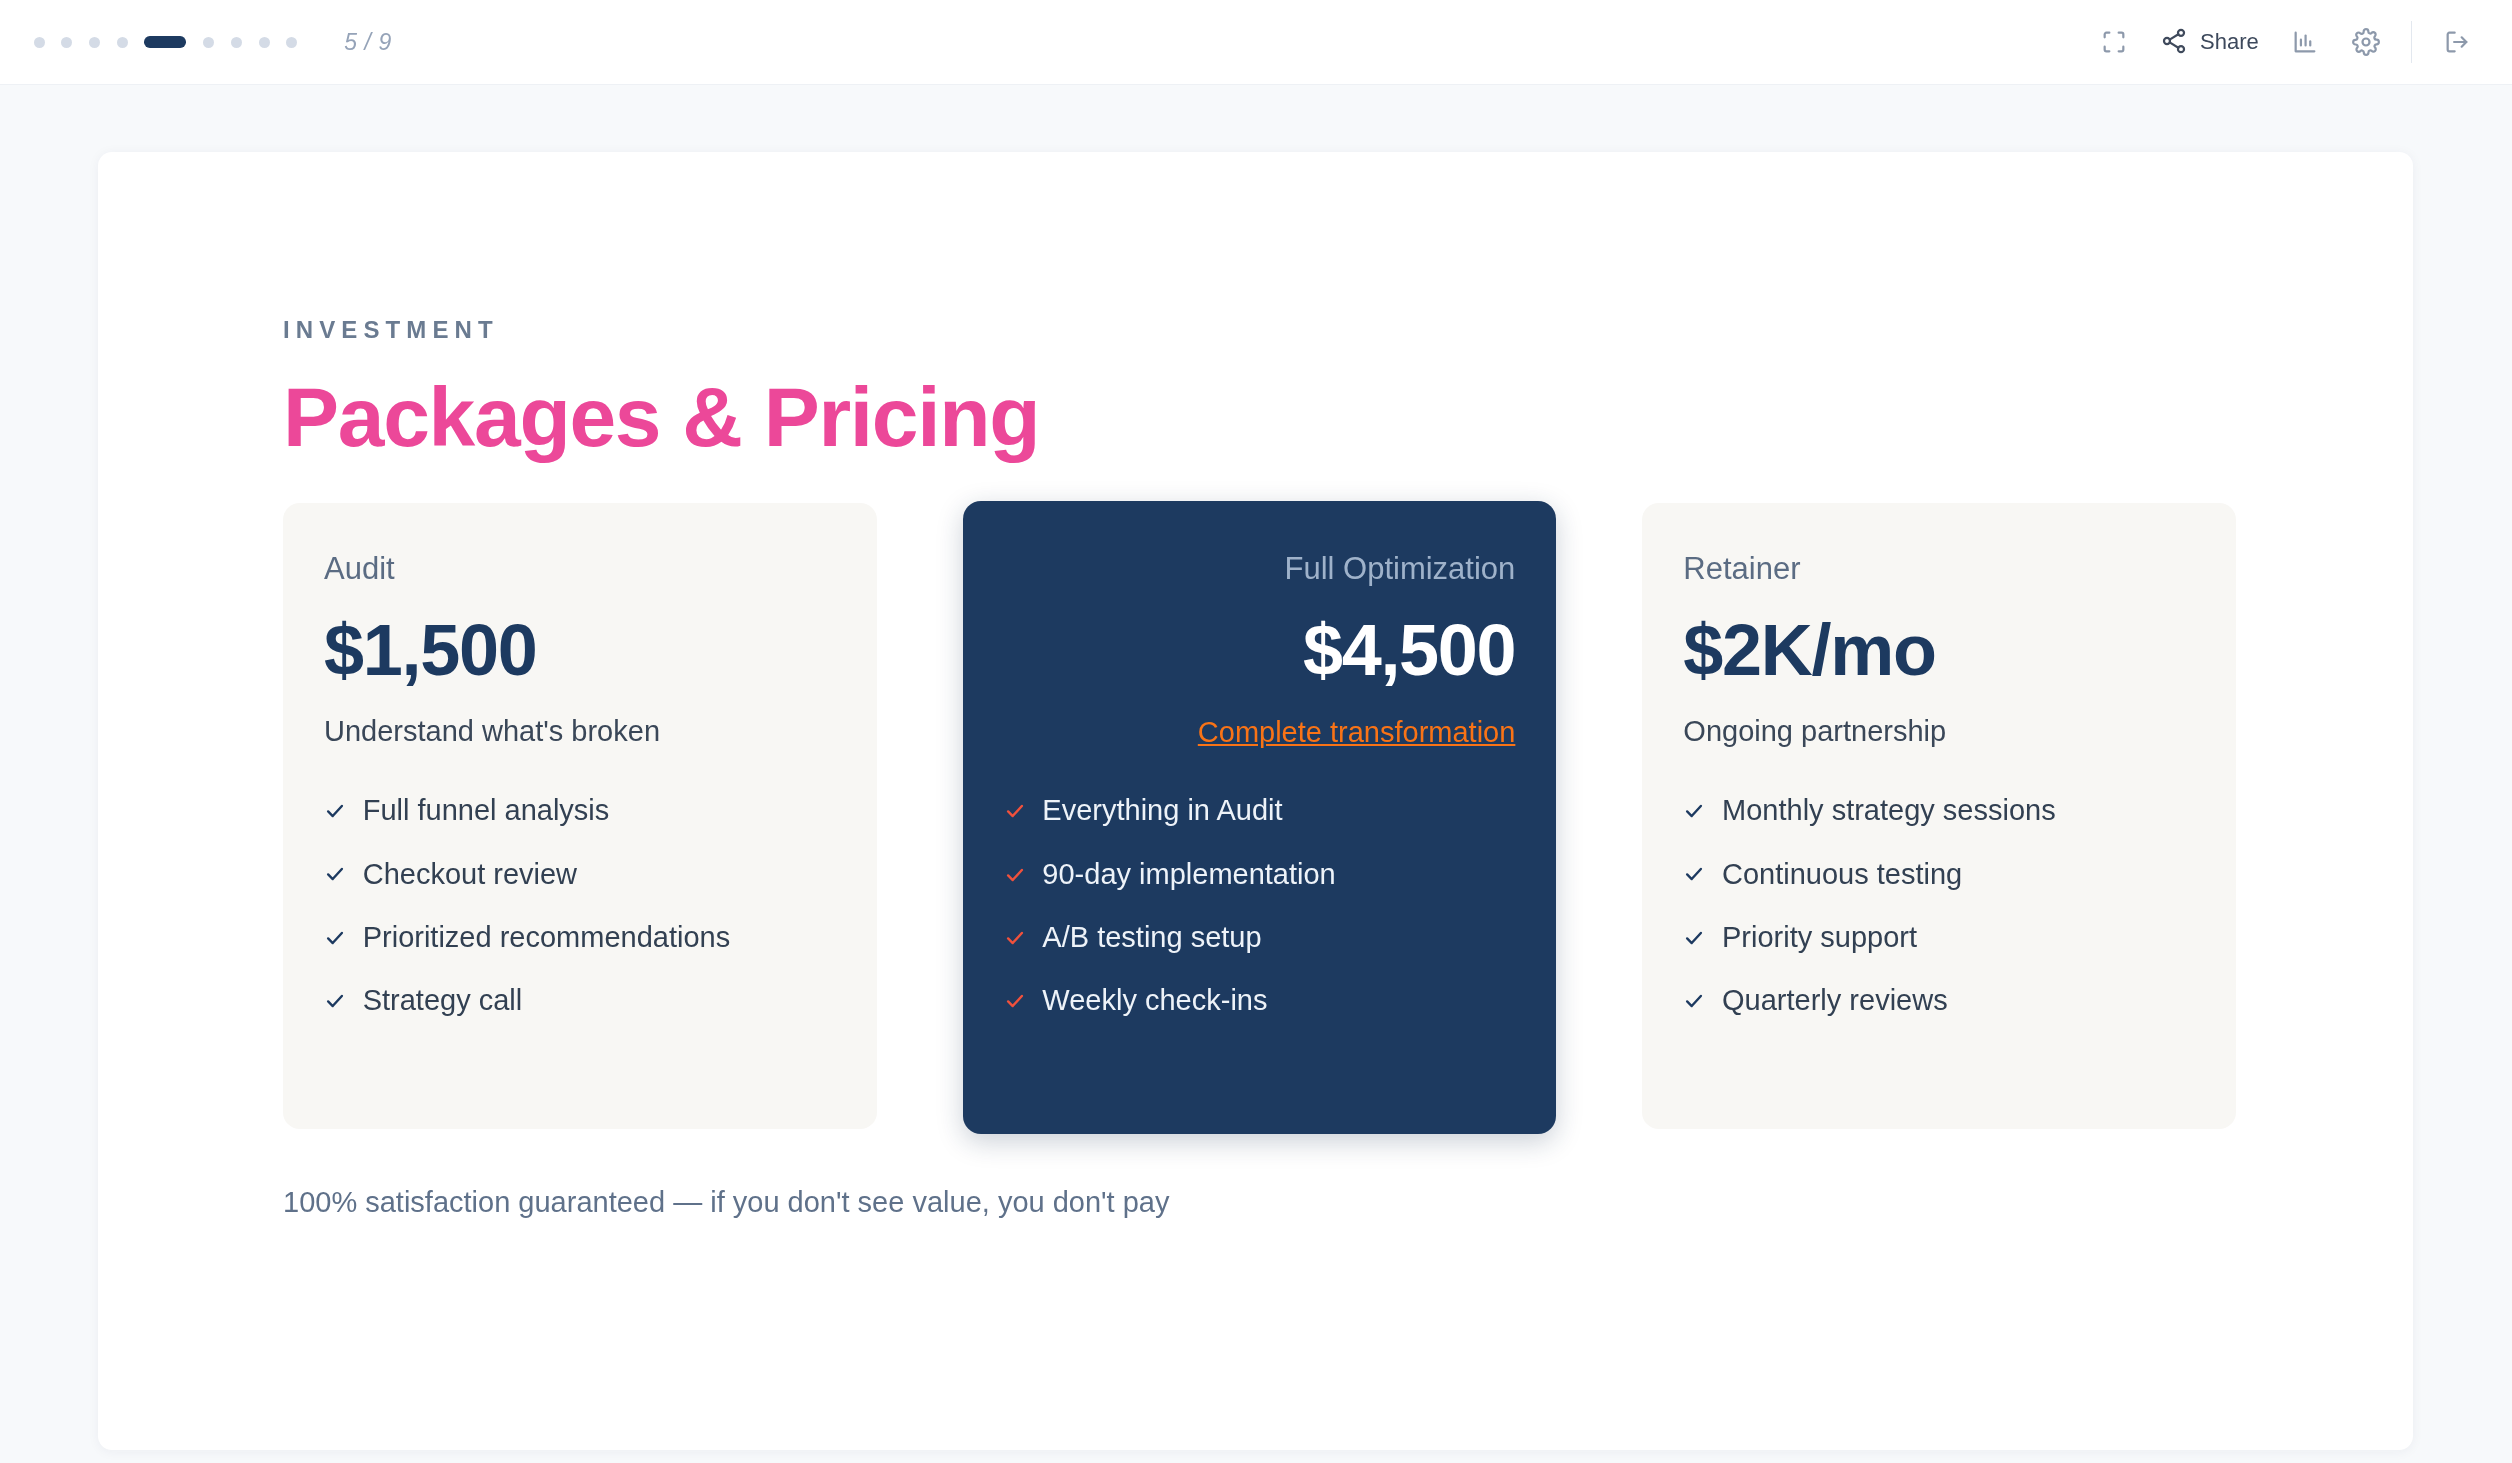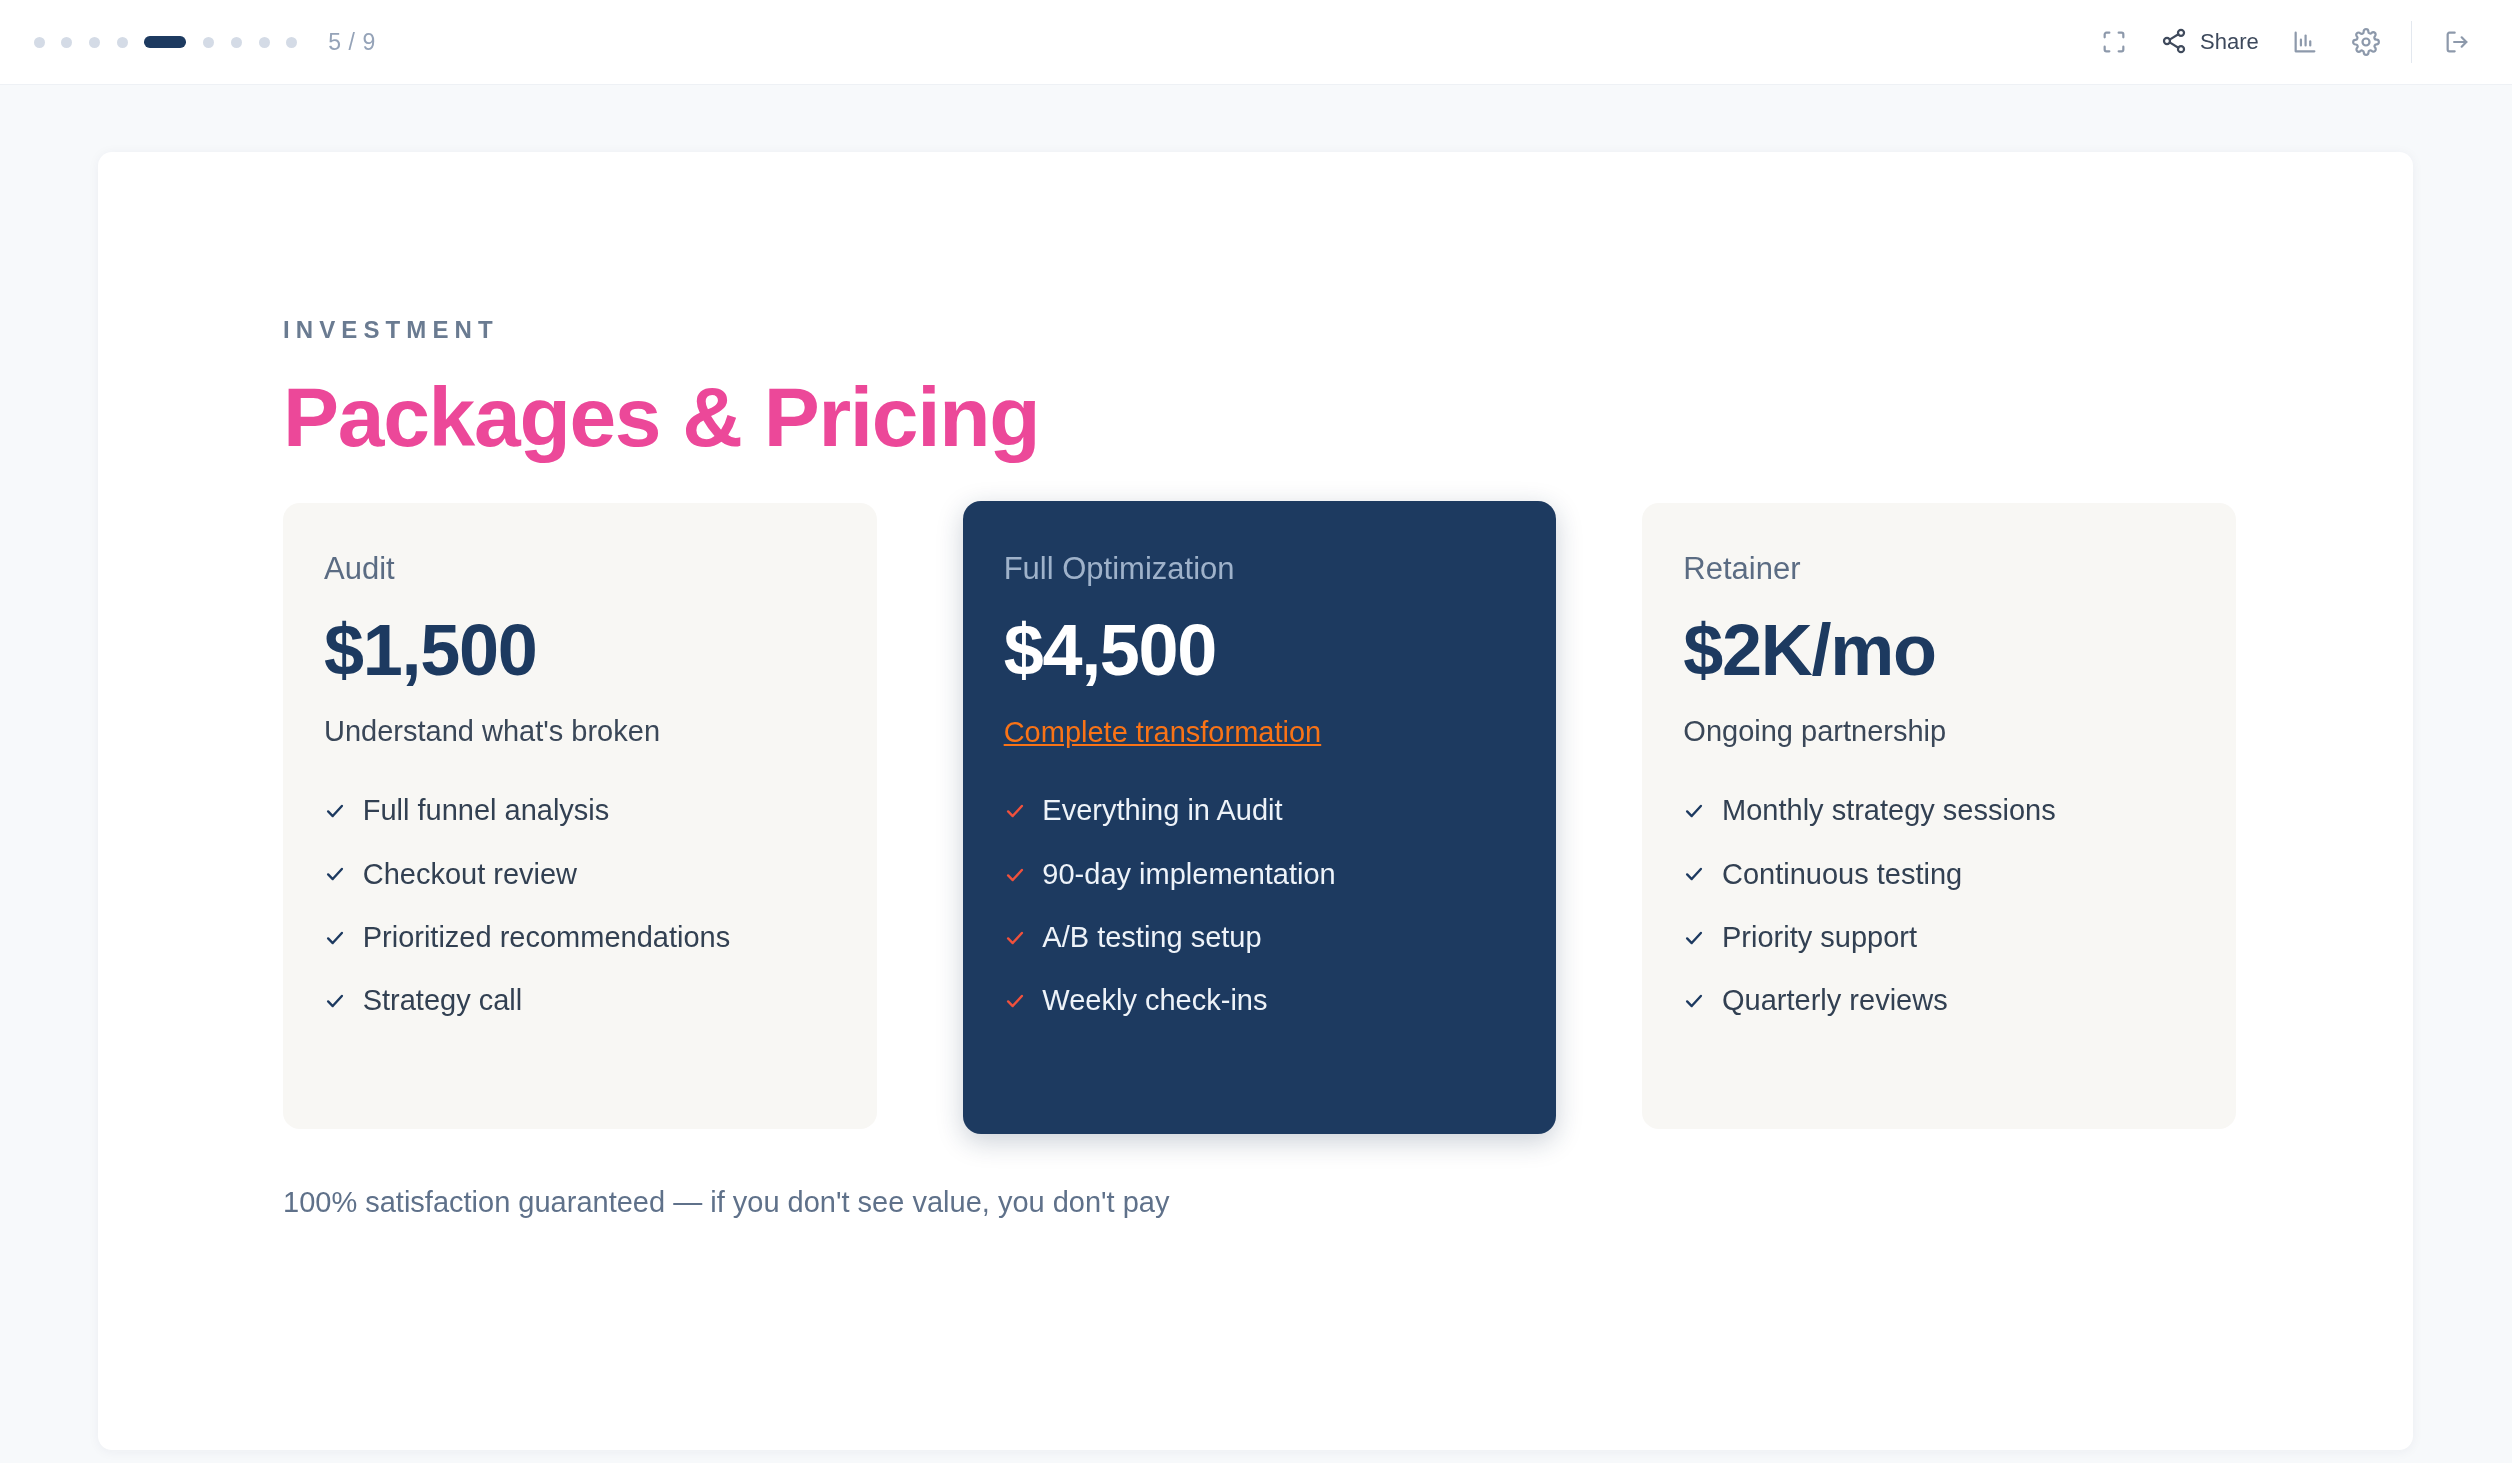--- a/index.html
+++ b/index.html
@@ -18,21 +18,21 @@
     top: 0; left: 0;
     width: 2512px;
     height: 85px;
     background: #ffffff;
     border-bottom: 1.3px solid #eef1f5;
     display: flex;
     align-items: center;
     justify-content: space-between;
     padding: 0 24.4px 0 26px;
   }
-  .nav-left { display: flex; align-items: center; gap: 0; }
+  .nav-left { display: flex; align-items: center; gap: 16px; font-style: italic; }
   .dots { display: flex; align-items: center; gap: 16.7px; margin-left: 7.7px; }
   .dot {
     width: 11px; height: 11px;
     border-radius: 50%;
     background: #d4dbe6;
     flex: none;
   }
   .dot.active {
     width: 42px; height: 11.6px;
     border-radius: 5.8px;
@@ -126,20 +126,21 @@
     min-height: 626px;
   }
   .card.featured {
     background: #1d3a60;
     margin-top: -1.9px;
     padding-top: 51px;
     padding-bottom: 45px;
     min-height: 633px;
     border-radius: 18px;
     box-shadow: 0 7.7px 27px rgba(22,44,76,0.22);
+    text-align: right;
   }
 
   .card-name {
     font-size: 31px;
     color: #5b6c83;
     margin-bottom: 27px;
     line-height: 1.1;
   }
   .card.featured .card-name { color: #9fb2ca; }
 

